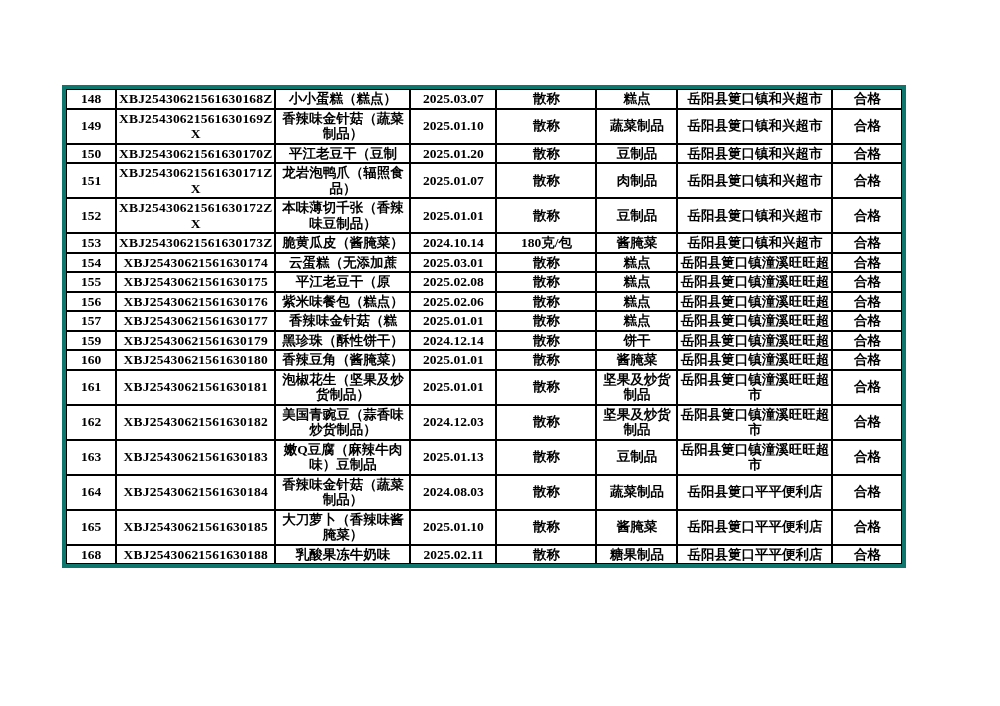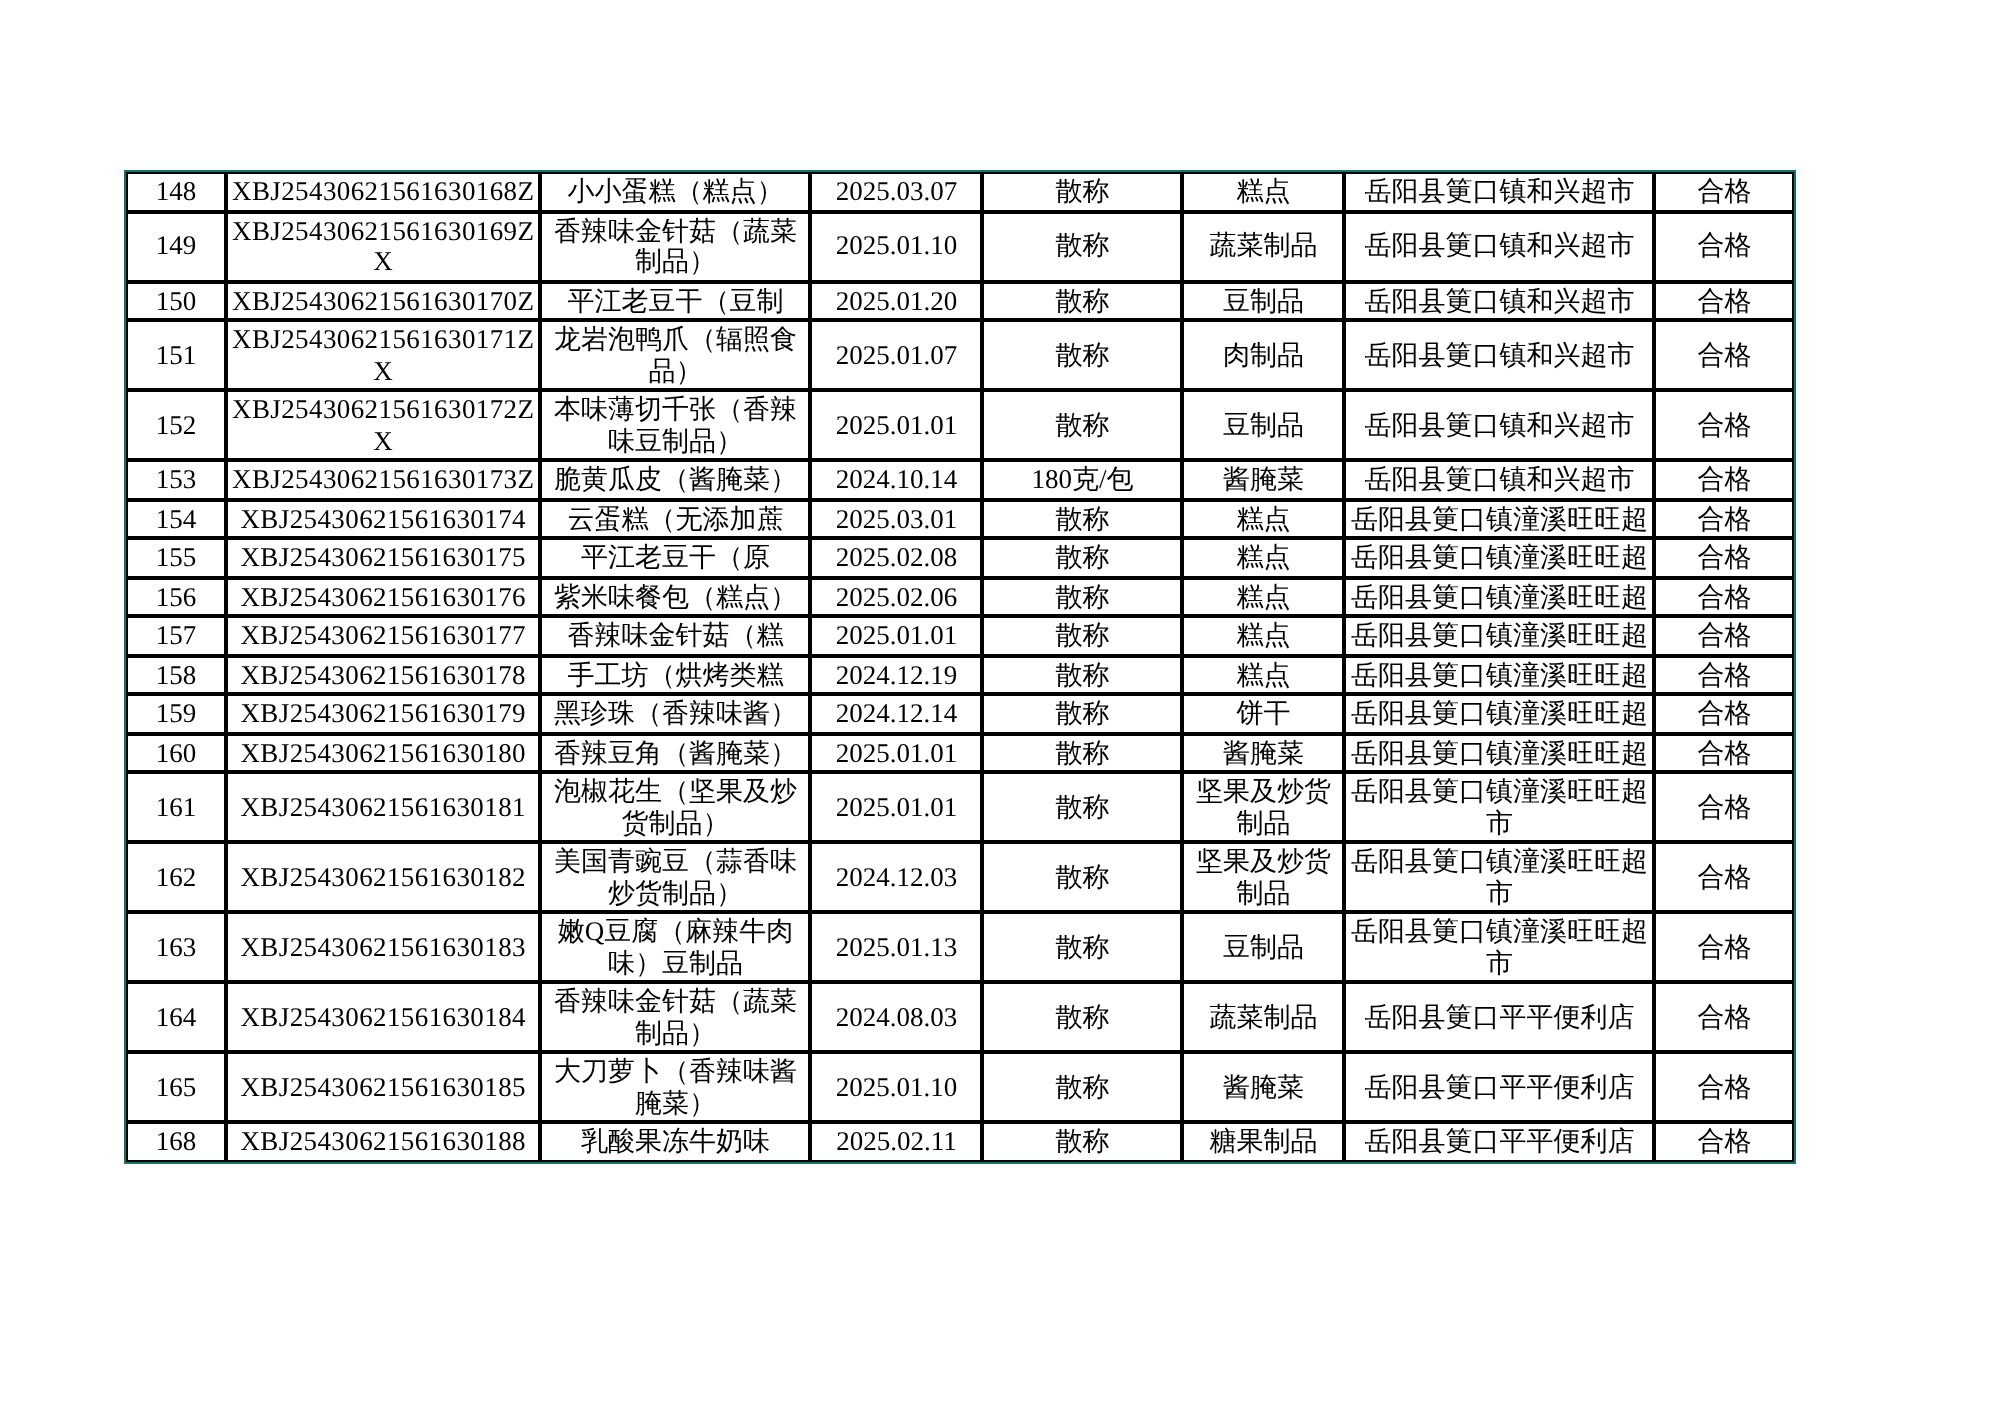--- a/index.html
+++ b/index.html
@@ -13,21 +13,22 @@
   }
   .sheet {
     position: absolute;
     left: 62px;
     top: 85px;
   }
   table.grid {
     border-collapse: separate;
     border-spacing: 0;
     table-layout: fixed;
-    border: 1px solid #0f766e;
+    border: 4px solid #0f766e;
+    font-weight: bold;
   }
   table.grid td {
     border: 1px solid #000;
     text-align: center;
     vertical-align: middle;
     font-size: 13.5px;
     line-height: 15.5px;
     padding: 1px 2px;
     color: #000;
     white-space: pre-line;
@@ -160,33 +161,23 @@
     <td class="c-seq">157</td>
     <td class="c-code">XBJ25430621561630177</td>
     <td class="c-product">香辣味金针菇（糕</td>
     <td class="c-date">2025.01.01</td>
     <td class="c-spec">散称</td>
     <td class="c-category">糕点</td>
     <td class="c-seller">岳阳县筻口镇潼溪旺旺超</td>
     <td class="c-result">合格</td>
   </tr>
         <tr>
-    <td class="c-seq">158</td>
-    <td class="c-code">XBJ25430621561630178</td>
-    <td class="c-product">手工坊（烘烤类糕</td>
-    <td class="c-date">2024.12.19</td>
-    <td class="c-spec">散称</td>
-    <td class="c-category">糕点</td>
-    <td class="c-seller">岳阳县筻口镇潼溪旺旺超</td>
-    <td class="c-result">合格</td>
-  </tr>
-        <tr>
     <td class="c-seq">159</td>
     <td class="c-code">XBJ25430621561630179</td>
-    <td class="c-product">黑珍珠（香辣味酱）</td>
+    <td class="c-product">黑珍珠（酥性饼干）</td>
     <td class="c-date">2024.12.14</td>
     <td class="c-spec">散称</td>
     <td class="c-category">饼干</td>
     <td class="c-seller">岳阳县筻口镇潼溪旺旺超</td>
     <td class="c-result">合格</td>
   </tr>
         <tr>
     <td class="c-seq">160</td>
     <td class="c-code">XBJ25430621561630180</td>
     <td class="c-product">香辣豆角（酱腌菜）</td>

